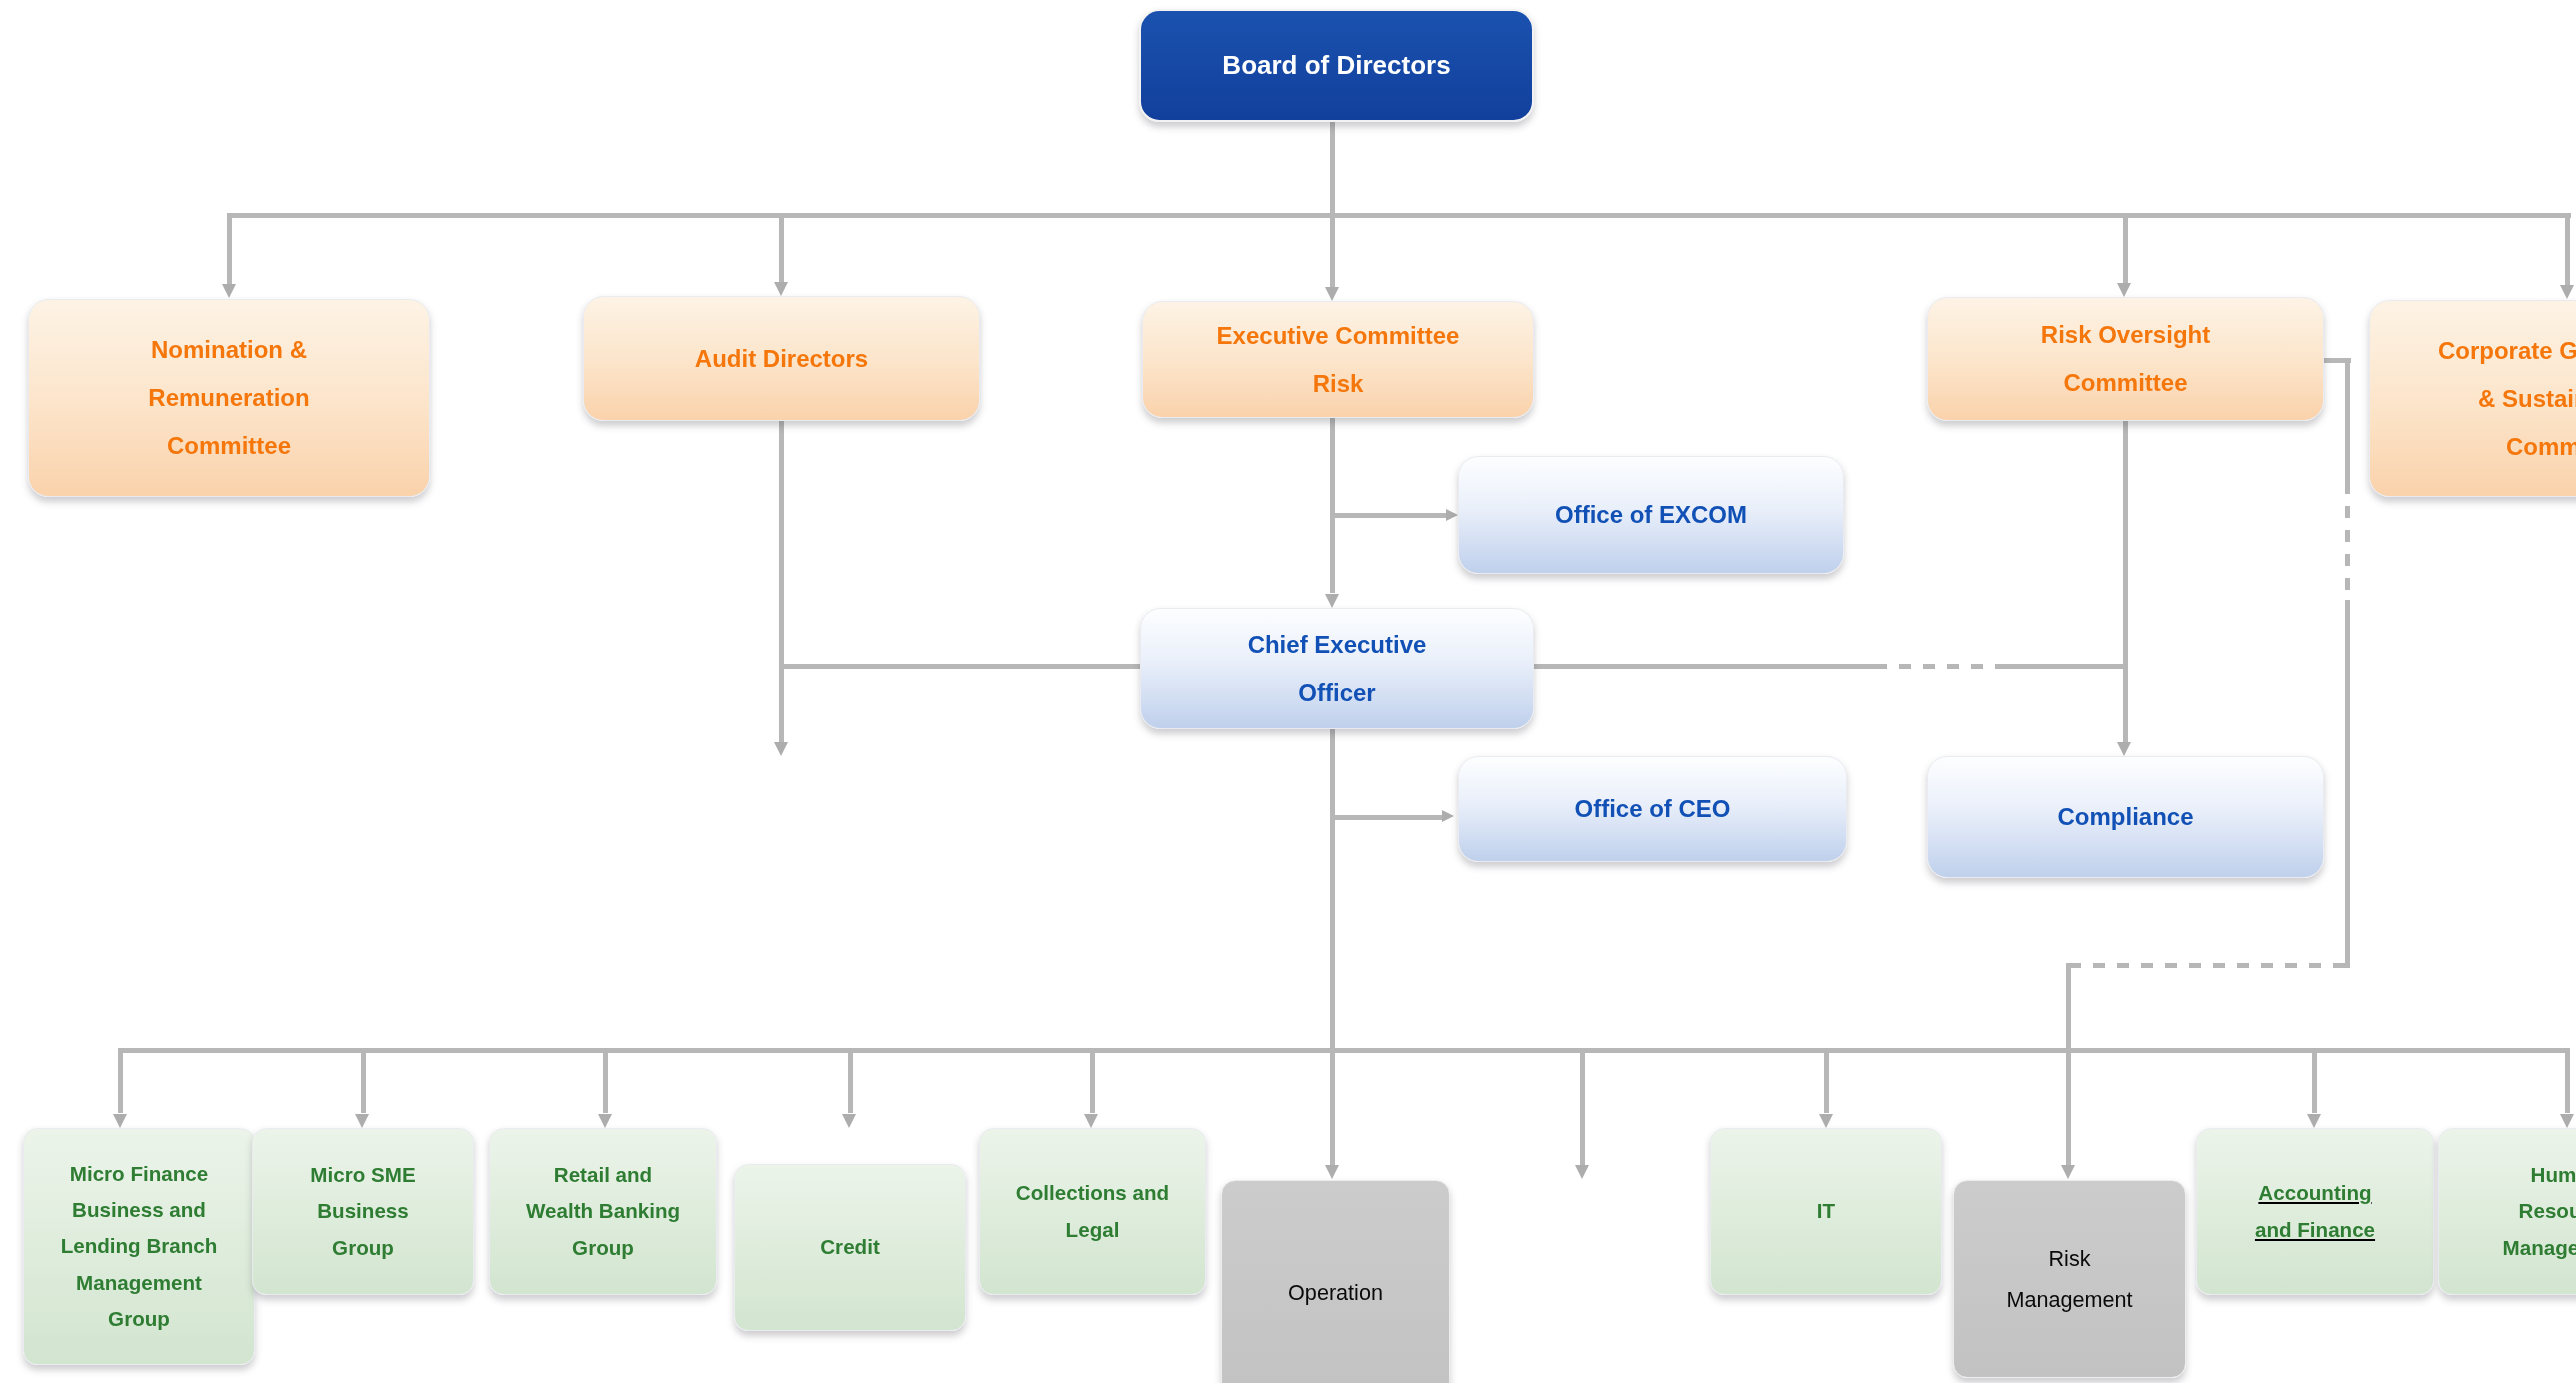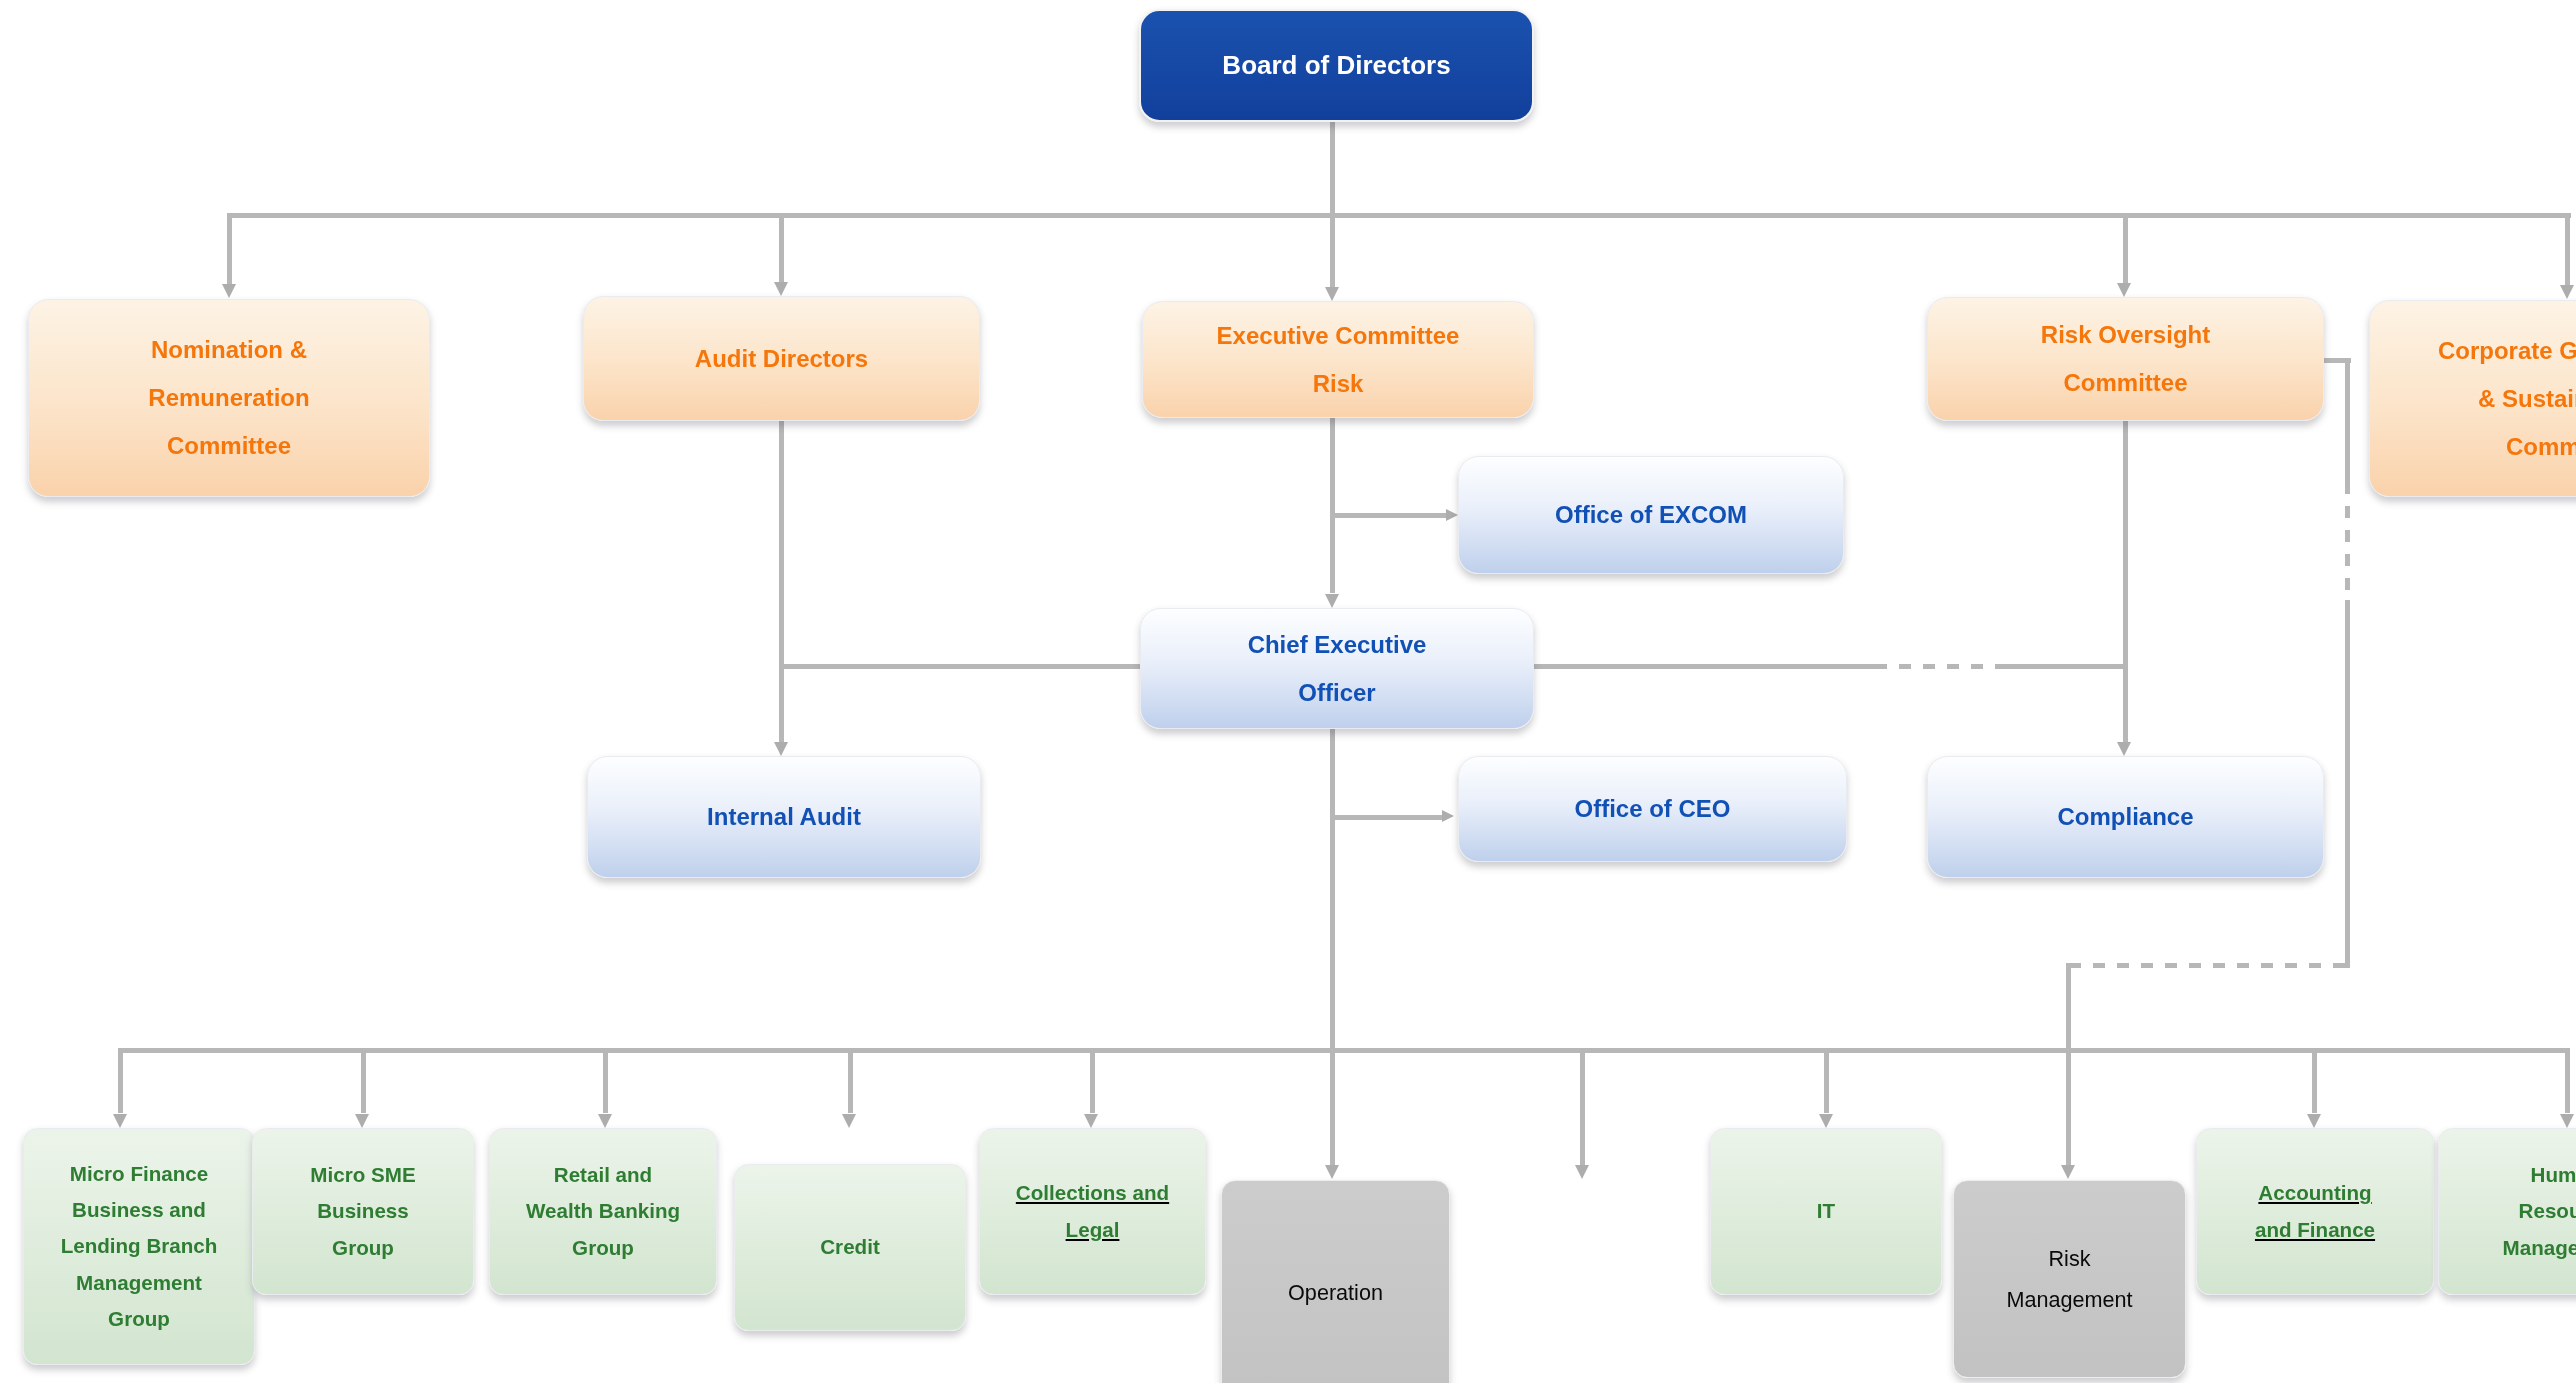--- a/index.html
+++ b/index.html
@@ -151,23 +151,20 @@
 Committee</span>
   </div>
 
   <div class="node blue" style="left:1458px;top:456px;width:386px;height:118px;">
     <span class="lbl">Office of EXCOM</span>
   </div>
   <div class="node blue" style="left:1140px;top:608px;width:394px;height:121px;">
     <span class="lbl">Chief Executive
 Officer</span>
   </div>
-  <div class="node blue" style="left:587px;top:756px;width:394px;height:122px;">
-    <span class="lbl">Internal Audit</span>
-  </div>
   <div class="node blue" style="left:1458px;top:756px;width:389px;height:106px;">
     <span class="lbl">Office of CEO</span>
   </div>
   <div class="node blue" style="left:1927px;top:756px;width:397px;height:122px;">
     <span class="lbl">Compliance</span>
   </div>
 
   <div class="node green" style="left:23px;top:1128px;width:232px;height:237px;border-radius:14.4px;">
     <span class="lbl">Micro Finance
 Business and
@@ -181,21 +178,21 @@
 Group</span>
   </div>
   <div class="node green" style="left:489px;top:1128px;width:228px;height:167px;border-radius:14.4px;">
     <span class="lbl">Retail and
 Wealth Banking
 Group</span>
   </div>
   <div class="node green" style="left:734px;top:1128px;width:232px;height:167px;border-radius:14.4px;margin-top:36px;">
     <span class="lbl">Credit</span>
   </div>
-  <div class="node green" style="left:979px;top:1128px;width:227px;height:167px;border-radius:14.4px;text-decoration:underline;">
+  <div class="node green" style="left:979px;top:1128px;width:227px;height:167px;border-radius:14.4px;">
     <span class="lbl">Collections and
 Legal</span>
   </div>
   <div class="node gray" style="left:1221px;top:1180px;width:229px;height:226px;border-radius:14.4px;">
     <span class="lbl">Operation</span>
   </div>
   <div class="node green" style="left:1710px;top:1128px;width:232px;height:167px;border-radius:14.4px;">
     <span class="lbl">IT</span>
   </div>
   <div class="node gray" style="left:1953px;top:1180px;width:233px;height:198px;border-radius:14.4px;">

